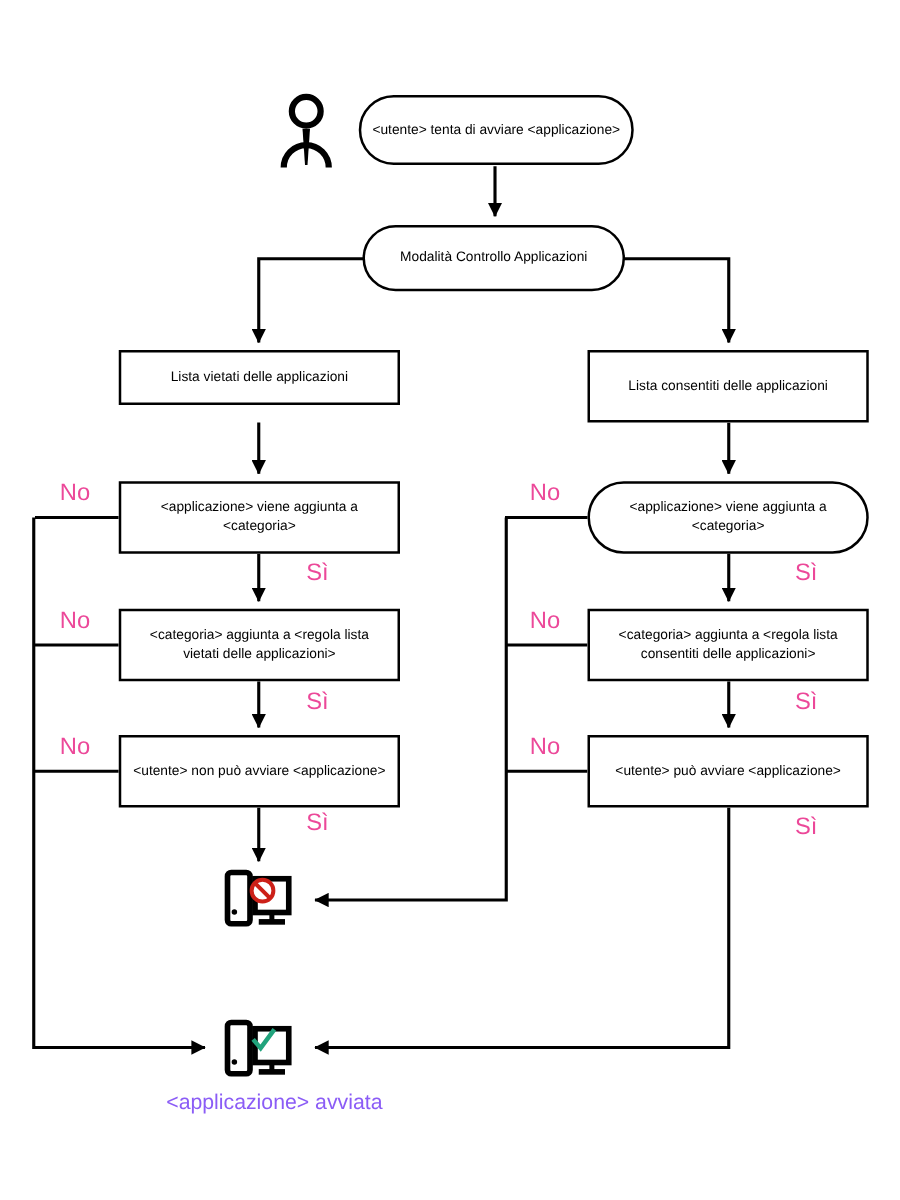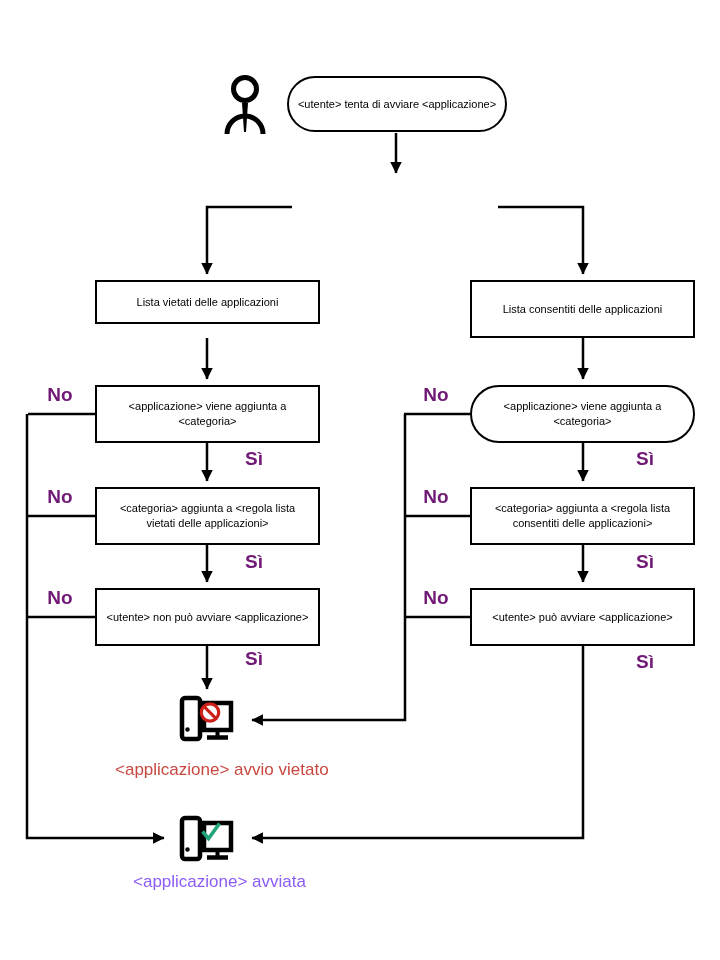--- a/index.html
+++ b/index.html
@@ -6,22 +6,22 @@
   body{width:720px;height:960px;font-family:"Liberation Sans",sans-serif;}
   .stage{position:relative;width:720px;height:960px;background:#ffffff;overflow:hidden;padding-left:48px;}
   .layer{position:absolute;left:0;top:0;width:720px;height:960px;}
   .node{
     position:absolute;box-sizing:border-box;background:#ffffff;border:2.5px solid #000;
     display:flex;align-items:center;justify-content:center;text-align:center;
     font-size:11px;line-height:1.35;color:#000;padding:4px 8px;z-index:2;
   }
   .stadium{border-radius:29px;}
   .lbl{
-    position:absolute;font-size:19px;color:#701a75;z-index:2;
-    display:flex;align-items:flex-start;justify-content:center;white-space:nowrap;font-weight:bold;
+    position:absolute;font-size:19px;color:#ec4899;z-index:2;
+    display:flex;align-items:flex-start;justify-content:center;white-space:nowrap;
   }
   .result{
     position:absolute;font-size:17px;white-space:nowrap;z-index:2;
   }
   .result.blocked{color:#c9473f;}
   .result.allowed{color:#8b5cf6;text-align:center;}
   svg{display:block;}
 </style>
 </head>
 <body>
@@ -91,20 +91,23 @@
       <g>
         <path d="M202.5 831.5 L208.5 838.5 L219.5 823.5" stroke="#21a37c" stroke-width="3.6"></path>
       </g>
     </g>
   </svg>
 
   <div class="node stadium" style="left:287px;top:76px;width:220px;height:56px;">
     <span>&lt;utente&gt; tenta di avviare &lt;applicazione&gt;</span>
   </div>
 
+  <div class="node stadium" style="left:290px;top:180px;width:210px;height:53px;">
+    <span>Modalità Controllo Applicazioni</span>
+  </div>
 
   <div class="node" style="left:95px;top:280px;width:225px;height:44px;">
     <span>Lista vietati delle applicazioni</span>
   </div>
 
   <div class="node" style="left:470px;top:280px;width:225px;height:58px;justify-content:center;">
     <span>Lista consentiti delle applicazioni</span>
   </div>
 
   <div class="node" style="left:95px;top:385px;width:225px;height:58px;">
@@ -140,16 +143,15 @@
   <div class="lbl" style="left:412px;top:587px;width:48px;">No</div>
 
   <div class="lbl" style="left:232px;top:448px;width:44px;">Sì</div>
   <div class="lbl" style="left:232px;top:551px;width:44px;">Sì</div>
   <div class="lbl" style="left:232px;top:648px;width:44px;">Sì</div>
 
   <div class="lbl" style="left:623px;top:448px;width:44px;">Sì</div>
   <div class="lbl" style="left:623px;top:551px;width:44px;">Sì</div>
   <div class="lbl" style="left:623px;top:651px;width:44px;">Sì</div>
 
-  <div class="result blocked" style="left:115px;top:760px;">&lt;applicazione&gt; avvio vietato</div>
   <div class="result allowed" style="left:133px;top:872px;">&lt;applicazione&gt; avviata</div>
 
 </div>
 
 </body></html>

